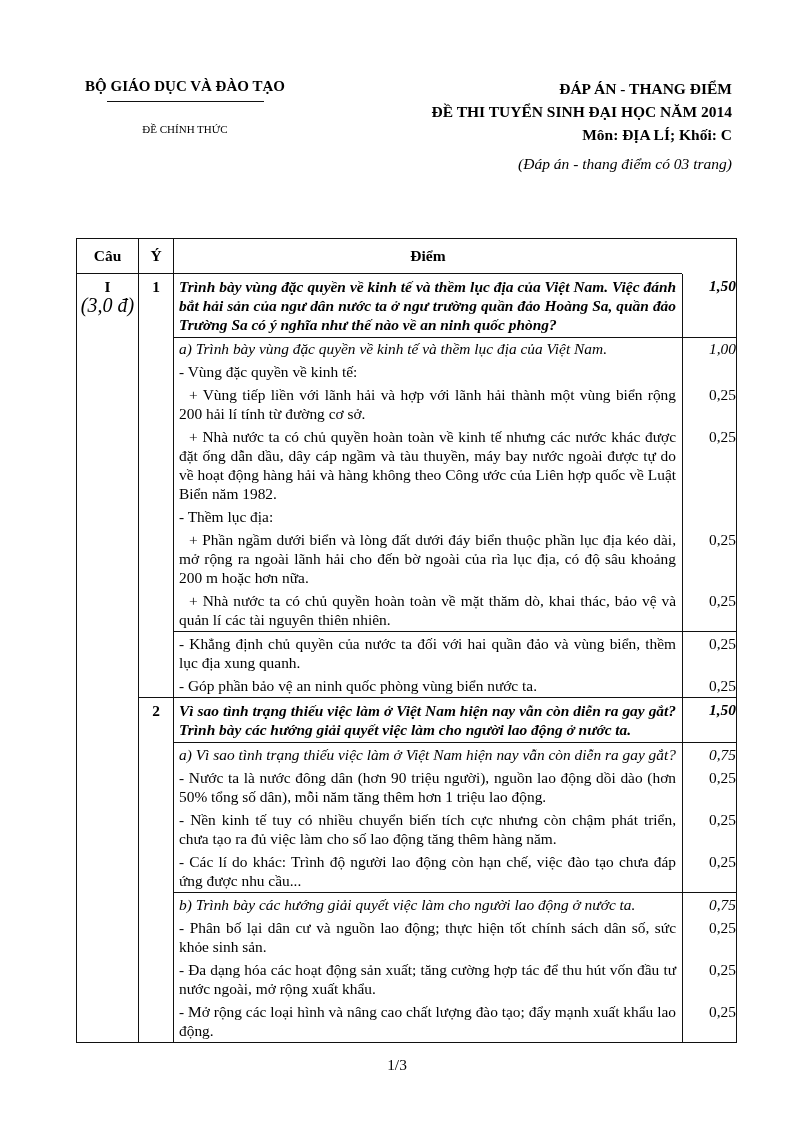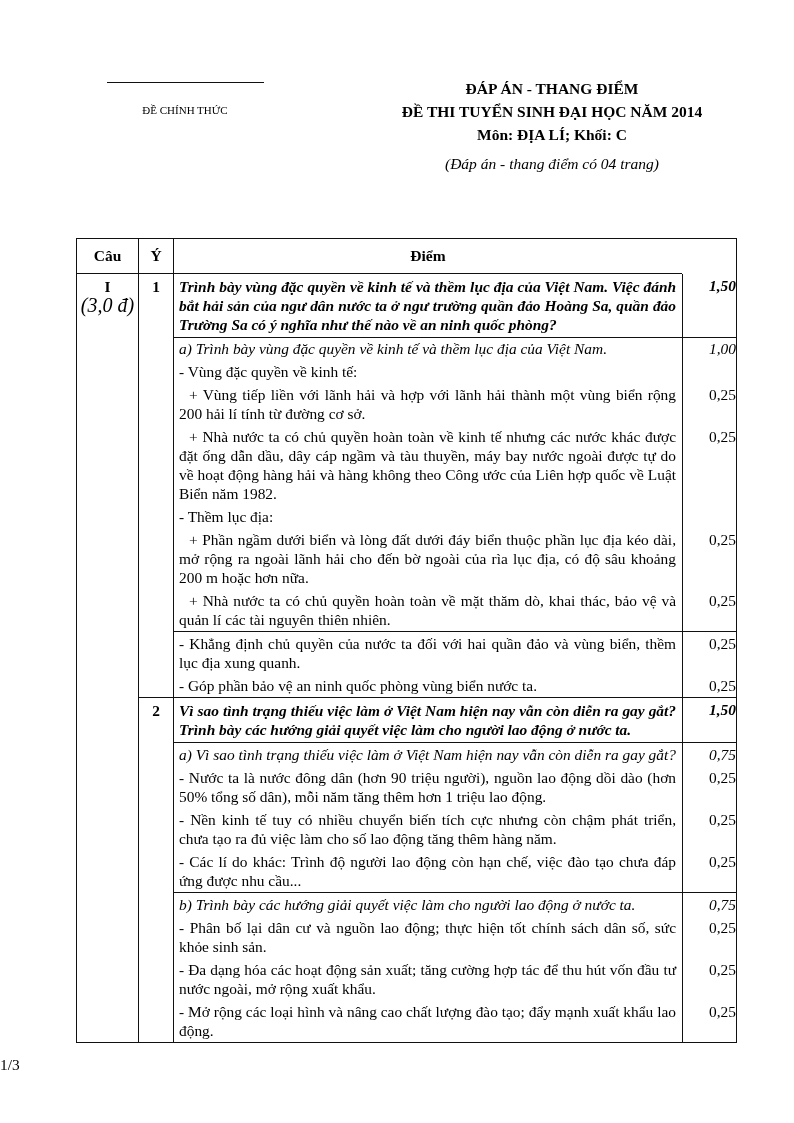--- a/index.html
+++ b/index.html
@@ -17,21 +17,21 @@
   .hdr-left {
     position: absolute; left: 70px; top: 77px; width: 230px;
     text-align: center;
   }
   .ministry { font-weight: bold; font-size: 15px; line-height: 19px; }
   .rule { width: 157px; border-top: 1.6px solid #111; margin: 5px auto 0; height: 0; }
   .examtype { margin-top: 21px; font-size: 11px; }
 
   .hdr-right {
     position: absolute; left: 372px; top: 77px; width: 360px;
-    text-align: center;
+    text-align: right;
   }
   .t1 { font-weight: bold; font-size: 15.5px; line-height: 23px; }
   .note { font-style: italic; font-size: 15.5px; margin-top: 9px; }
 
   
   .grid {
     position: absolute; left: 76px; top: 222px; width: 661px;
     display: grid;
     grid-template-columns: 62px 35px 1fr 54px;
     border: 1.6px solid #111;
@@ -88,38 +88,39 @@
   }
 
   .line.q .txt, .line.q .score { font-weight: bold; font-style: italic; }
   .line.q .txt { padding-top: 2.6px; padding-bottom: 3px; }
   .line.sub .txt, .line.sub .score { font-style: italic; }
   .line.plus .txt { text-indent: 10px; }
 
   
   .footer {
     position: absolute; left: 0; top: 1056px; width: 794px;
-    font-size: 15.4px;
+    text-align: center; font-size: 15.4px;
   }
 </style>
 </head>
 <body>
 
 <div class="page">
 
   <div class="hdr-left">
+    <div class="ministry">BỘ GIÁO DỤC VÀ ĐÀO TẠO</div>
     <div class="rule"></div>
     <div class="examtype">ĐỀ CHÍNH THỨC</div>
   </div>
 
   <div class="hdr-right">
     <div class="t1">ĐÁP ÁN - THANG ĐIỂM</div>
     <div class="t1">ĐỀ THI TUYỂN SINH ĐẠI HỌC NĂM 2014</div>
     <div class="t1">Môn: ĐỊA LÍ; Khối: C</div>
-    <div class="note">(Đáp án - thang điểm có 04 trang)</div>
+    <div class="note">(Đáp án - thang điểm có 03 trang)</div>
   </div>
 
   <div class="grid" id="grid">
     <div class="hc br">Câu</div>
     <div class="hc br">Ý</div>
     <div class="hc">Điểm</div>
 
   <div class="cau-cell" style="grid-row: 2 / span 6;">
         <div class="cau-label">I</div>
         <div class="cau-points">(3,0 đ)</div>

